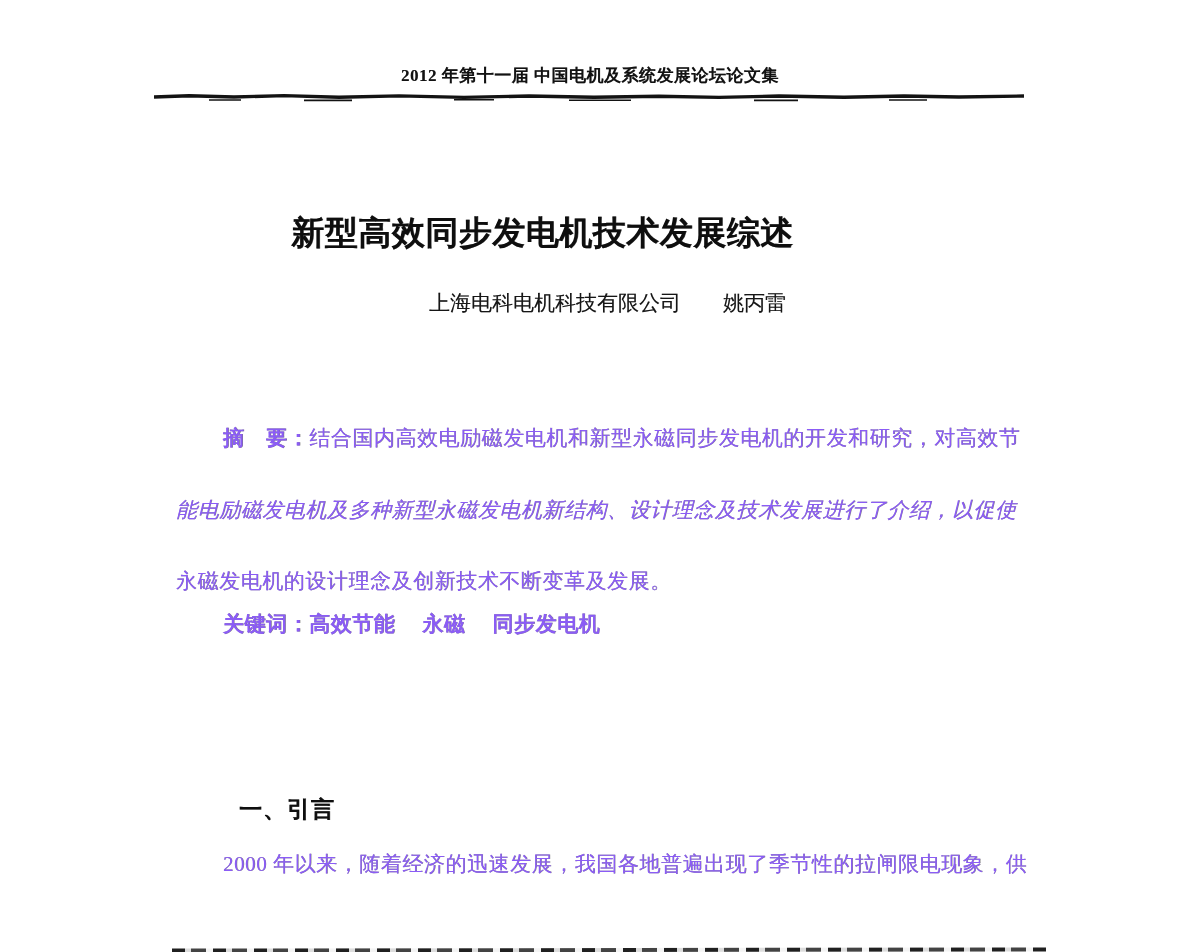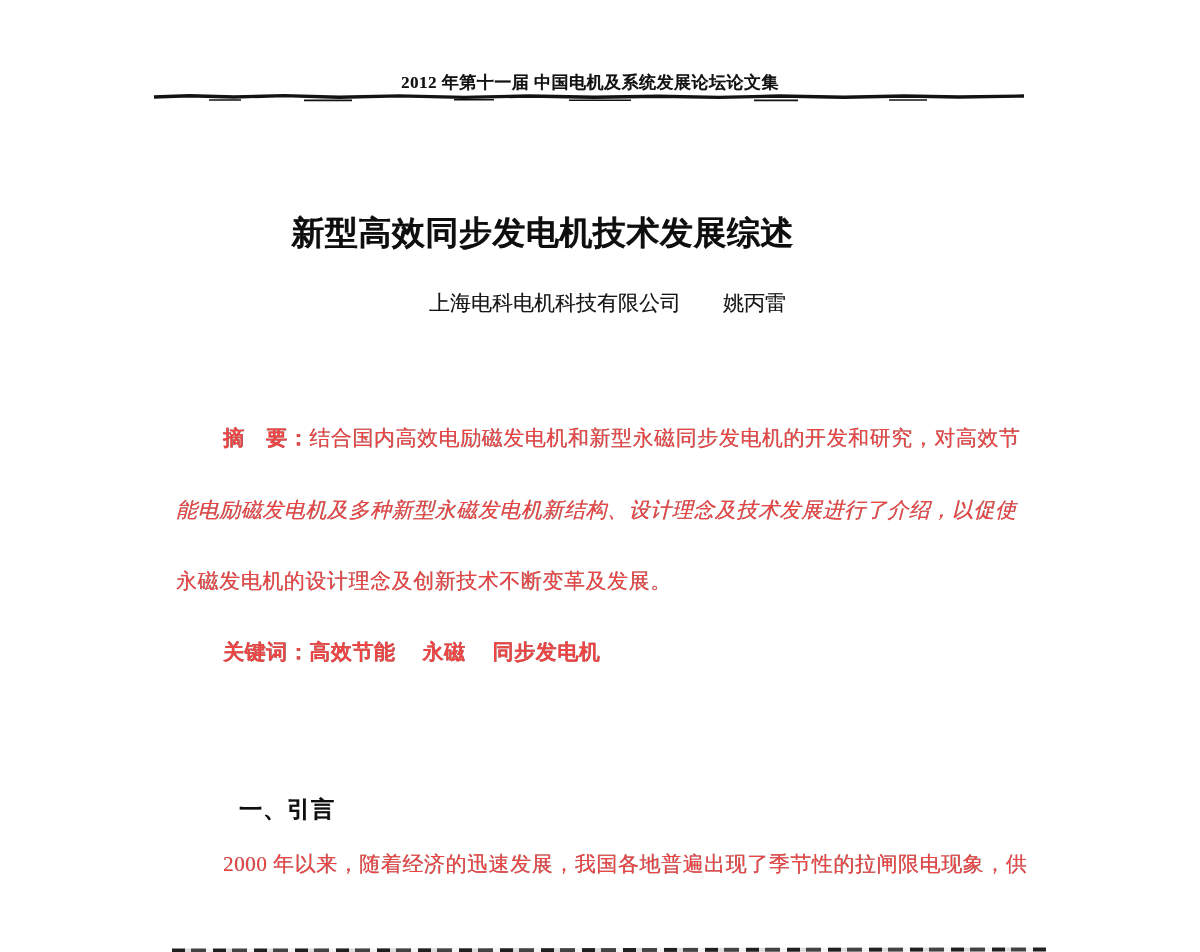--- a/index.html
+++ b/index.html
@@ -21,21 +21,20 @@
     position: absolute;
     top: 64px;
     left: 0;
     width: 1180px;
     text-align: center;
     font-size: 17px;
     font-weight: 600;
     letter-spacing: 0.5px;
     color: #121212;
     text-shadow: 0.3px 0.3px 0 rgba(0,0,0,0.45);
-    margin-top: 7px;
   }
   .header-rule {
     position: absolute;
     top: 92px;
     left: 154px;
   }
   
   .paper-title {
     position: absolute;
     top: 211px;
@@ -62,21 +61,21 @@
   .author-gap { display: inline-block; width: 42px; }
   
   .line {
     position: absolute;
     left: 176px;
     width: 860px;
     white-space: nowrap;
     font-size: 21px;
     letter-spacing: 0.55px;
     line-height: 28px;
-    color: #ef4444;
+    color: #8b5cf6;
     text-shadow: 0.35px 0.3px 0 rgba(0,0,0,0.5);
   }
   .indent { padding-left: 47px; }
   .line b, .line .lbl {
     font-weight: 700;
     text-shadow: 0.5px 0.4px 0 rgba(0,0,0,0.55);
   }
   .kw-line { font-weight: 700; }
   .kw-item { margin-right: 27px; }
   .kw-item:last-child { margin-right: 0; }
@@ -88,21 +87,21 @@
     font-weight: 700;
     letter-spacing: 1px;
     color: #0f0f0f;
     text-shadow: 0.5px 0.4px 0 rgba(0,0,0,0.6);
     font-family: "Liberation Sans", "DejaVu Sans", sans-serif;
   }
   
   .t-abs1 { top: 424px; }
   .t-abs2 { top: 496px; font-style: italic; }
   .t-abs3 { top: 567px; }
-  .t-kw   { top: 638px; }
+  .t-kw   { top: 610px; }
   .t-h1   { top: 778px; }
   .t-b1   { top: 850px; }
   .t-b2   { top: 922px; }
   
   .cut-line {
     position: absolute;
     top: 948px;
     left: 172px;
     width: 874px;
     height: 4px;

